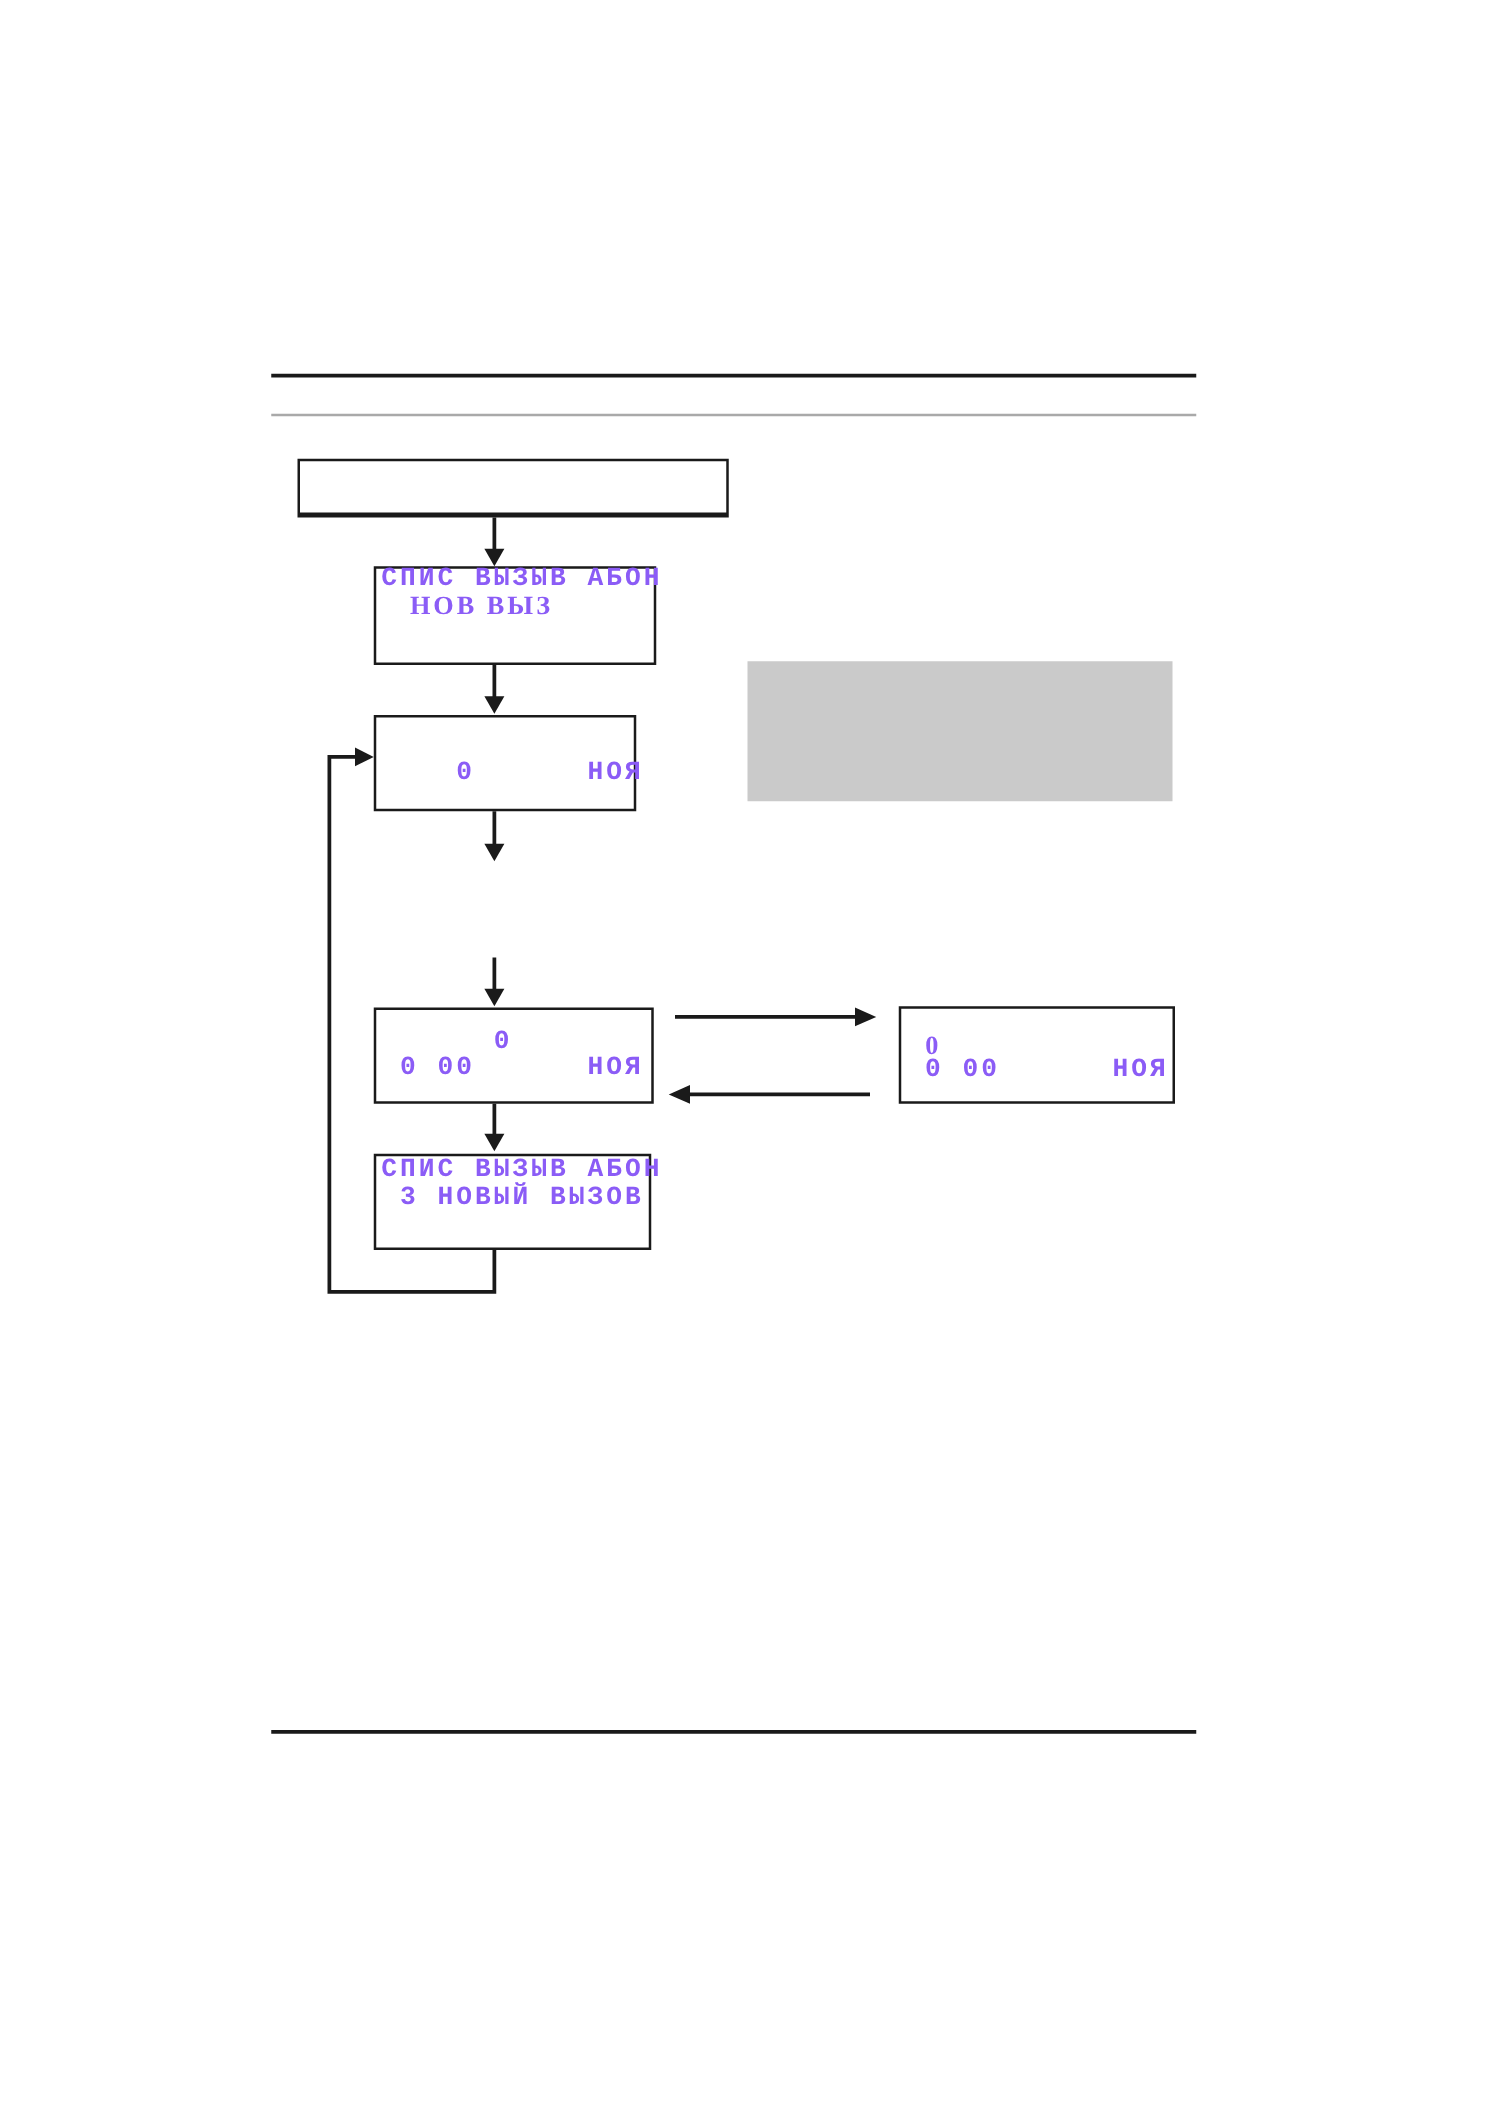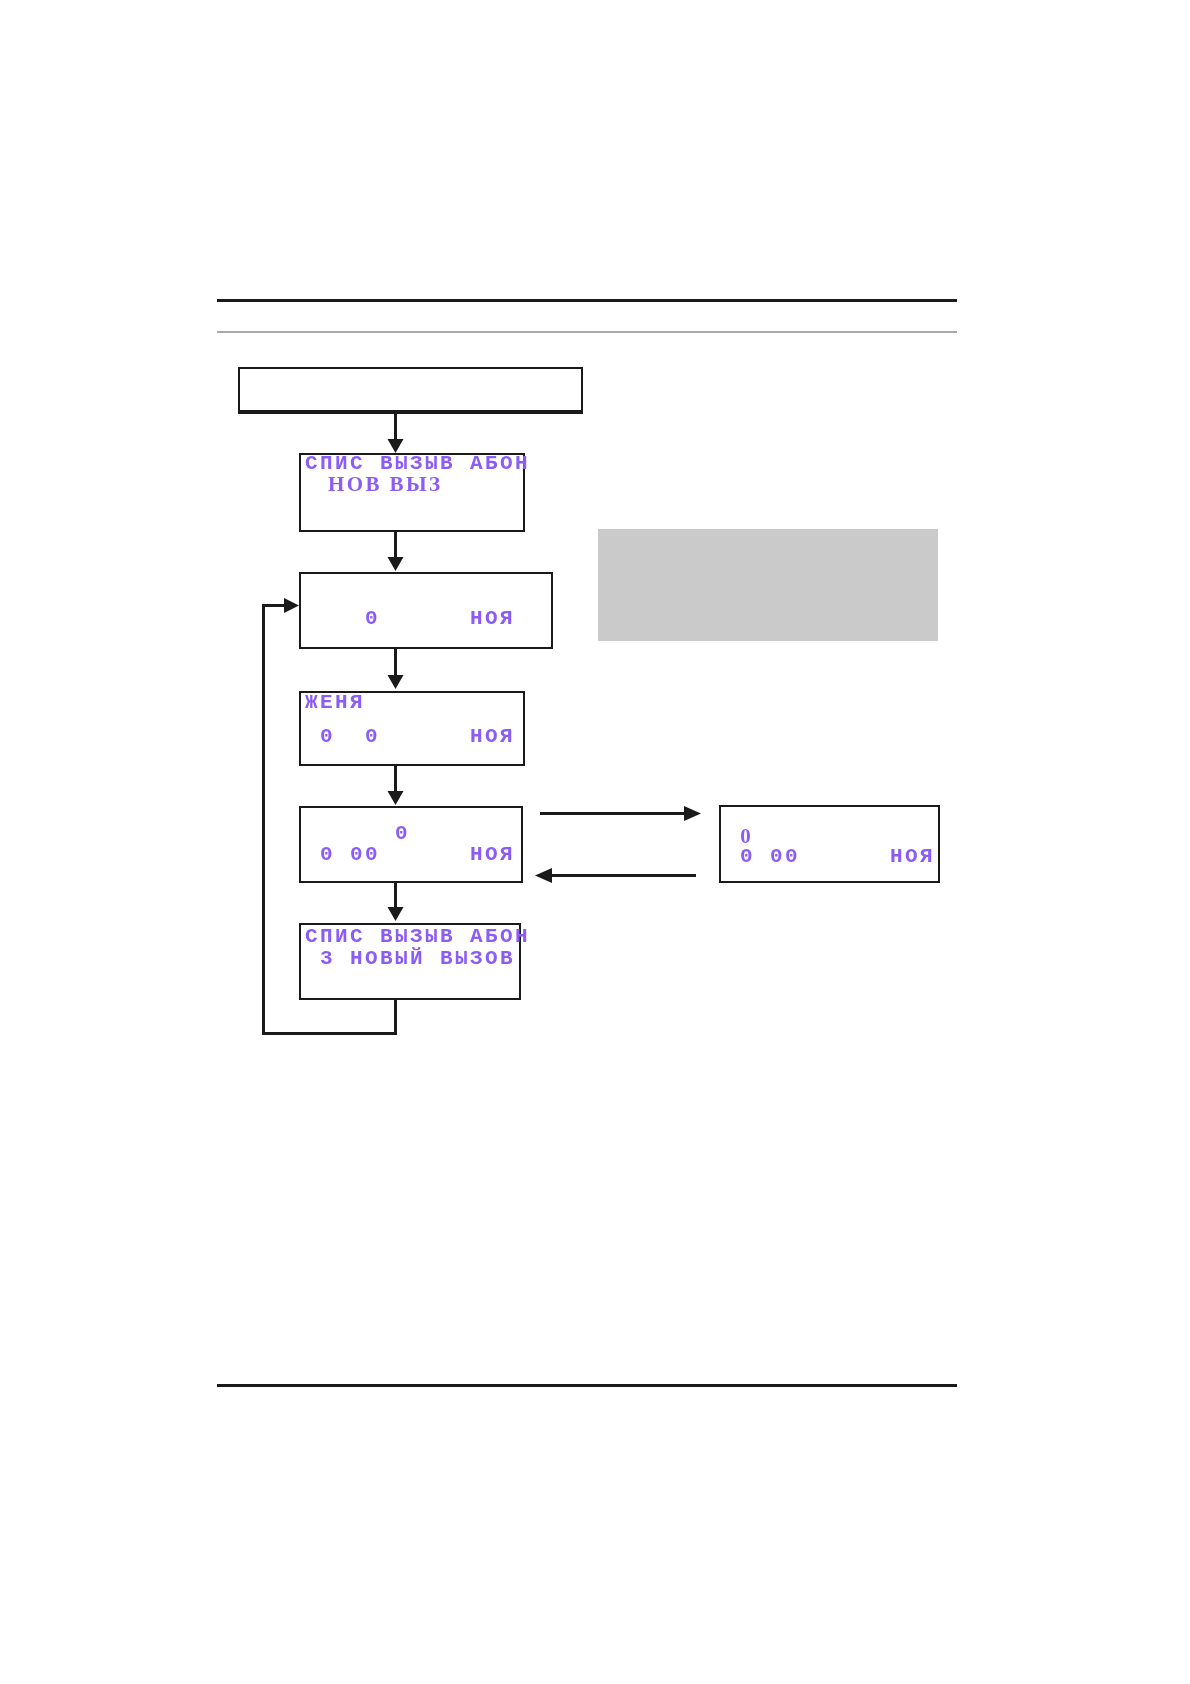--- a/index.html
+++ b/index.html
@@ -33,21 +33,21 @@
   .start-box {
     left: 238px; top: 367px; width: 345px; height: 47px;
     border-bottom-width: 4px;
   }
   .note-box {
     position: absolute;
     left: 598px; top: 529px; width: 340px; height: 112px;
     background: #cacaca;
   }
   .lcd-b1 { left: 299px; top: 453px; width: 226px; height: 79px; }
-  .lcd-b2 { left: 299px; top: 572px; width: 254px; height: 77px; }
+  .lcd-b2 { left: 299px; top: 572px; width: 210px; height: 77px; }
   .lcd-b3 { left: 299px; top: 691px; width: 226px; height: 75px; }
   .lcd-b4 { left: 299px; top: 806px; width: 224px; height: 77px; }
   .lcd-br { left: 719px; top: 805px; width: 221px; height: 78px; }
   .lcd-b5 { left: 299px; top: 923px; width: 222px; height: 77px; }
 
   .lcd-line {
     position: absolute;
     left: 4px;
     white-space: pre;
     font-family: "Liberation Mono", "DejaVu Sans Mono", monospace;
@@ -101,24 +101,20 @@
 
   <div class="box lcd-b1">
     <div class="lcd-line t0">СПИС ВЫЗЫВ АБОН</div>
     <div class="lcd-line t20">   НОВ ВЫЗ</div>
   </div>
 
   <div class="box lcd-b2">
     <div class="lcd-line t36">    0      НОЯ</div>
   </div>
 
-  <div class="box lcd-b3">
-    <div class="lcd-line t1">ЖЕНЯ</div>
-    <div class="lcd-line t35"> 0  0      НОЯ</div>
-  </div>
 
   <div class="box lcd-b4">
     <div class="lcd-line t17">      0</div>
     <div class="lcd-line t38"> 0 00      НОЯ</div>
   </div>
 
   <div class="box lcd-br">
     <div class="lcd-line t20">  0</div>
     <div class="lcd-line t41"> 0 00      НОЯ</div>
   </div>

